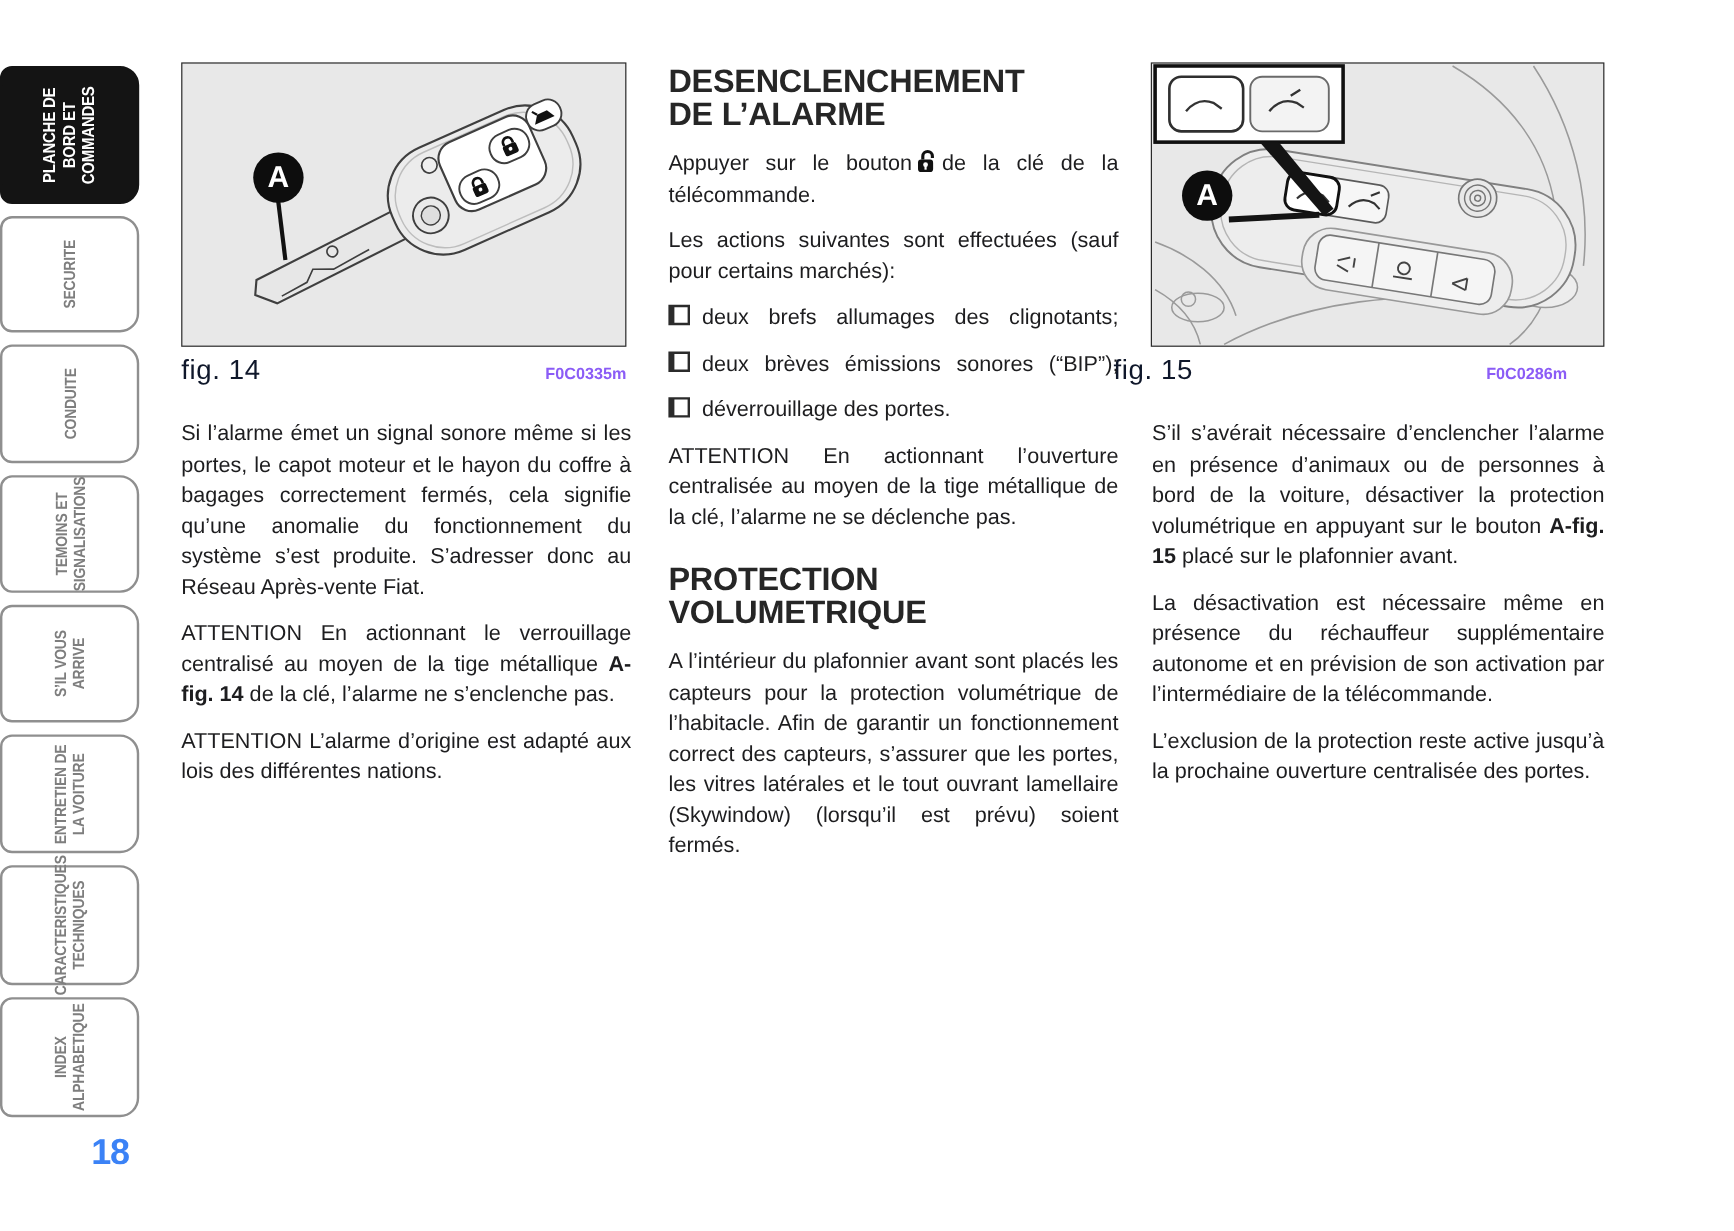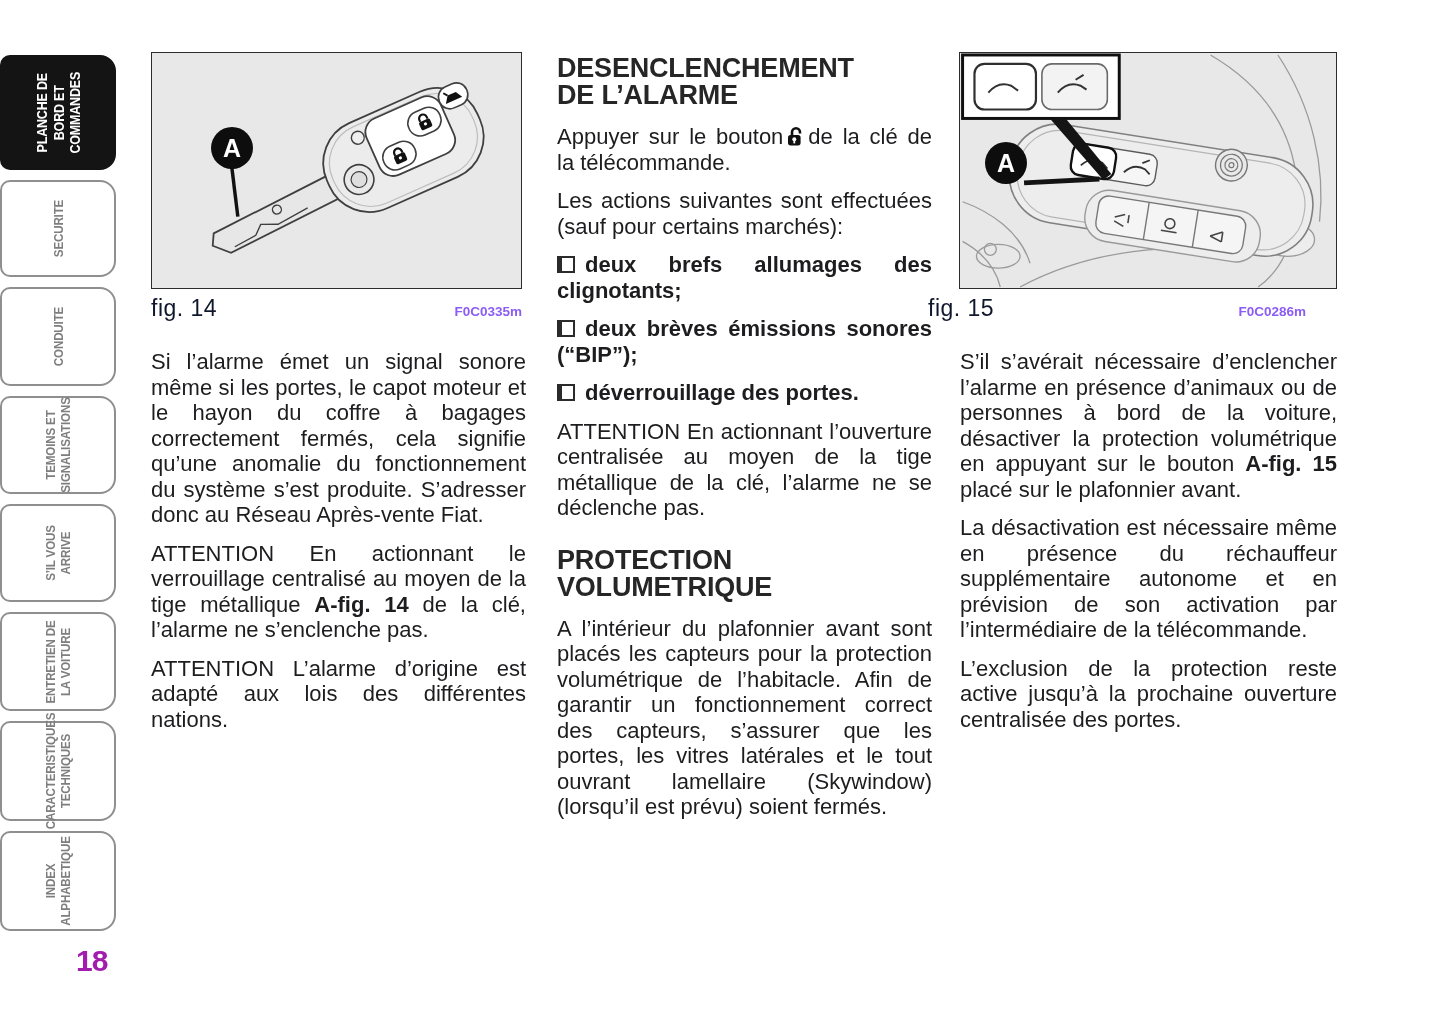--- a/index.html
+++ b/index.html
@@ -13,21 +13,21 @@
     border:2.5px solid #8f8f8f;border-radius:10px 16px 16px 10px;
     box-sizing:border-box;display:flex;align-items:center;justify-content:center;
   }
   .tab-label{
     transform:rotate(-90deg) scaleX(0.86);white-space:pre-line;text-align:center;
     font-weight:700;font-size:13.5px;line-height:15px;letter-spacing:-0.2px;color:#7e7e7e;
   }
   .tab.active{background:#141414;border-color:#141414;}
   .tab.active .tab-label{color:#fff;font-size:14.5px;line-height:16.5px;}
   .pagenum{
-    position:absolute;left:76px;top:944px;font-size:30px;font-weight:700;color:#a21caf;
+    position:absolute;left:76px;top:944px;font-size:30px;font-weight:700;color:#3b82f6;
     letter-spacing:-1px;
   }
   
   .figbox{
     position:absolute;top:52px;height:237px;background:#e8e8e8;
     border:1.6px solid #2c2c2c;box-sizing:border-box;
   }
   .figbox svg{display:block;width:100%;height:100%;}
   .fig14{left:151px;width:371px;}
   .fig15{left:959px;width:378px;}
@@ -40,30 +40,30 @@
   }
   .figcap .cap{font-size:23px;color:#0f172a;letter-spacing:0.5px;}
   .figcap .code{font-size:13.5px;font-weight:700;color:#8b5cf6;}
   .cap14{left:151px;width:371px;}
   .cap15{left:928px;width:378px;}
   
   .col{position:absolute;text-align:justify;hyphens:auto;}
   .col1{left:151px;top:349px;width:375px;}
   .col2{left:557px;top:55px;width:375px;}
   .col3{left:960px;top:349px;width:377px;}
-  .col p{margin:0 0 13px;font-size:22px;line-height:25.5px;}
+  .col p{margin:0 0 13px;font-size:18px;line-height:25.5px;}
   .h1{
     font-size:27px;font-weight:700;line-height:27px;margin:0 0 15px;color:#262626;
     white-space:pre-line;text-align:left;letter-spacing:-0.2px;
   }
   .h1.sub{font-size:21.5px;margin:0 0 12px;}
   .h1.later{margin-top:26px;}
   b{font-weight:700;margin-top:22px;}
   
-  .bullets p{position:relative;font-weight:bold;}
+  .bullets p{position:relative;}
   .bullets p:nth-child(-n+2){text-align-last:justify;}
   .sq{
     display:inline-block;width:11px;height:13px;border:2px solid #2b2b2b;border-left-width:5px;
     margin-right:10px;vertical-align:-1px;
   }
   .lock-icon{vertical-align:-3px;margin:0 4px;}
 </style>
 </head>
 <body>
 

